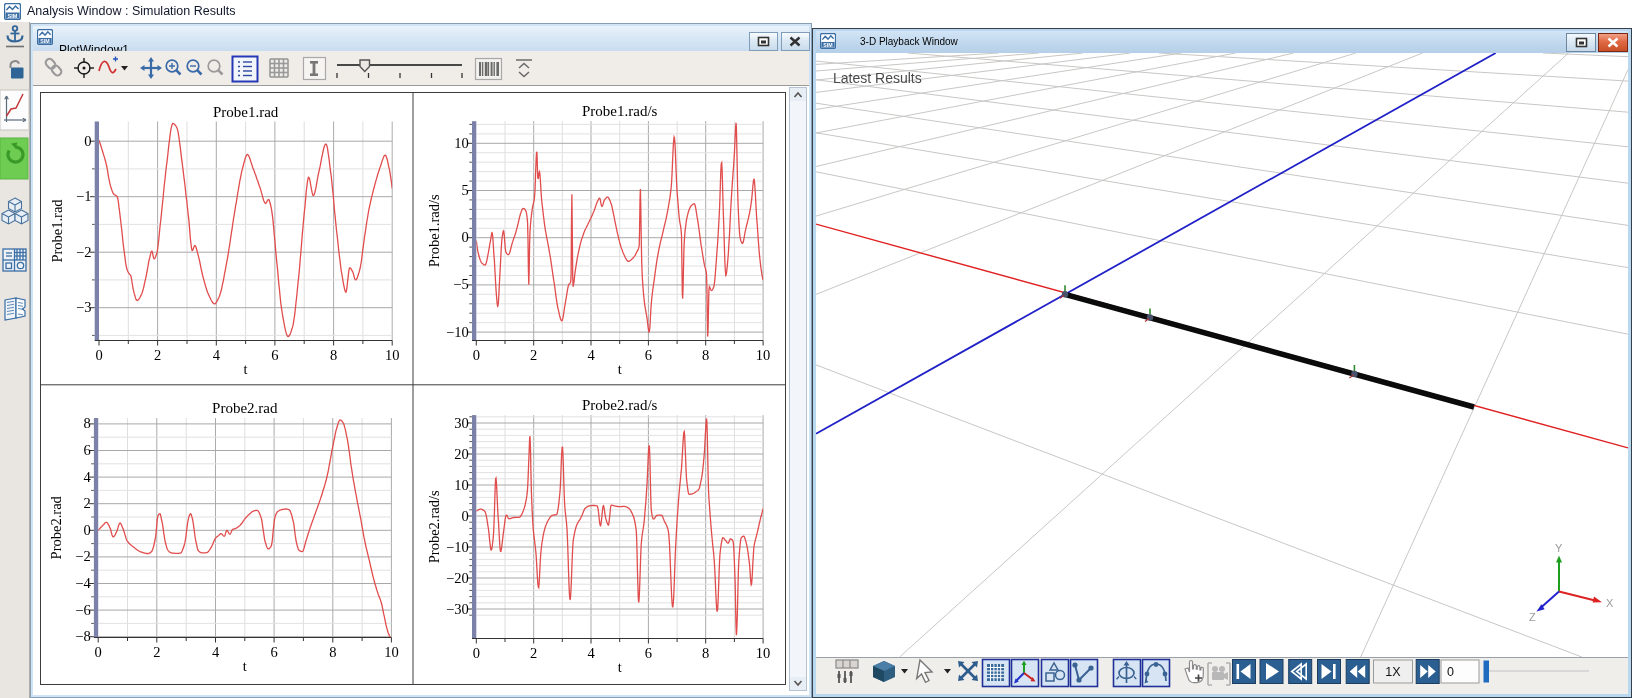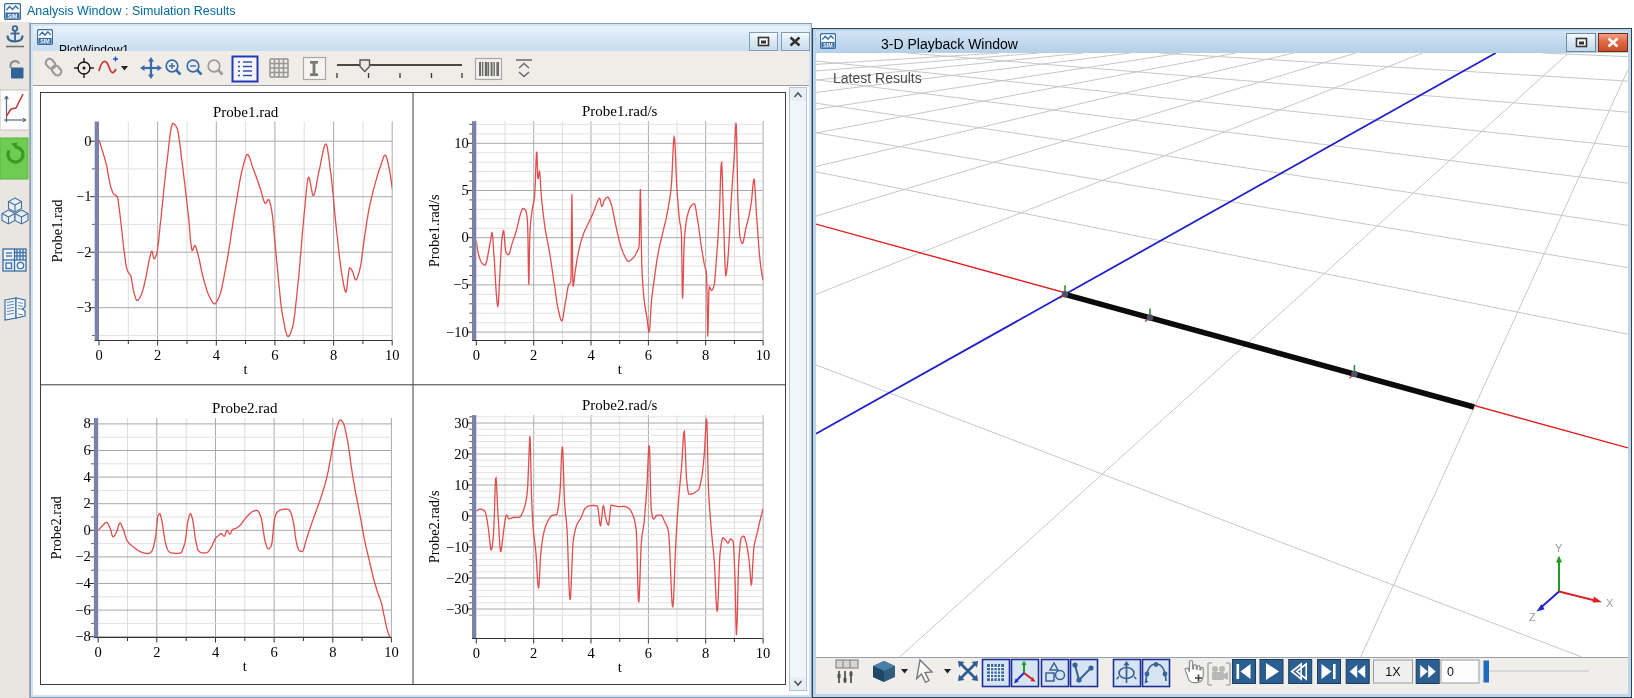--- a/index.html
+++ b/index.html
@@ -3,21 +3,21 @@
 *{margin:0;padding:0;box-sizing:border-box}
 body{font-family:"Liberation Sans",sans-serif;background:#fff;width:1634px;height:698px;overflow:hidden;position:relative}
 .abs{position:absolute}
 </style></head><body>
 <svg width="17" height="17" style="position:absolute;left:4px;top:3px" viewBox="0 0 17 17">
 <rect x="0.5" y="0.5" width="16" height="16" rx="2" fill="#fff" stroke="#3a6ea5" stroke-width="1.4"></rect>
 <polyline points="2.5,7 5.5,3.5 8.5,6.5 11.5,3 14.5,6" fill="none" stroke="#3a6ea5" stroke-width="1.5"></polyline>
 <rect x="1.5" y="9.5" width="14" height="6" fill="#3a6ea5"></rect>
 <text x="8.5" y="14.6" text-anchor="middle" font-family="Liberation Sans, sans-serif" font-size="5.6" font-weight="bold" fill="#fff">SIM</text>
   </svg>
-<div class="abs" style="left:27px;top:4px;font-size:12.5px;color:#0369a1">Analysis Window : Simulation Results</div>
+<div class="abs" style="left:27px;top:4px;font-size:12.5px;color:#0f172a">Analysis Window : Simulation Results</div>
 <div class="abs" style="left:0;top:22px;width:30px;height:676px;background:#e9e6e1;border-right:1px solid #b0aca6"></div>
 <svg class="abs" style="left:0;top:22px" width="30" height="340" viewBox="0 0 30 340">
 <g stroke="#336699" fill="none" stroke-width="1.8">
  <circle cx="15" cy="6.5" r="2.3"></circle>
  <line x1="15" y1="9" x2="15" y2="19"></line>
  <path d="M7.5 13.5 Q7.5 19.5 15 19.5 Q22.5 19.5 22.5 13.5" stroke-width="2.2"></path>
  <line x1="10.5" y1="11.5" x2="19.5" y2="11.5"></line>
 </g>
 <line x1="6" y1="24.5" x2="24" y2="24.5" stroke="#707070" stroke-width="1.6"></line>
 <path d="M10.5 46 v-2.5 a4.5 4.5 0 0 1 8.6 -1.8" stroke="#8a8a8a" stroke-width="2" fill="none"></path>
@@ -510,21 +510,21 @@
     <path d="M5.5 594 l3.5 4 l3.5 -4" stroke="#555" stroke-width="1.6" fill="none"></path>
 </svg>
 <div class="abs" style="left:812px;top:28px;width:820px;height:670px;background:#b9d8ef;border:1px solid #36404a"></div>
 <div class="abs" style="left:816px;top:31px;width:812px;height:22px;background:linear-gradient(180deg,#d3e5f6,#c2d9ee 50%,#b4cfe8)"></div>
 <svg width="16" height="16" style="position:absolute;left:820px;top:33px" viewBox="0 0 17 17">
 <rect x="0.5" y="0.5" width="16" height="16" rx="2" fill="#fff" stroke="#3a6ea5" stroke-width="1.4"></rect>
 <polyline points="2.5,7 5.5,3.5 8.5,6.5 11.5,3 14.5,6" fill="none" stroke="#3a6ea5" stroke-width="1.5"></polyline>
 <rect x="1.5" y="9.5" width="14" height="6" fill="#3a6ea5"></rect>
 <text x="8.5" y="14.6" text-anchor="middle" font-family="Liberation Sans, sans-serif" font-size="5.6" font-weight="bold" fill="#fff">SIM</text>
   </svg>
-<div class="abs" style="left:881px;top:36px;font-size:14px;color:#000">3-D Playback Window</div>
+<div class="abs" style="left:860px;top:36px;font-size:10px;color:#000">3-D Playback Window</div>
 <div class="abs" style="left:1566px;top:33px;width:30px;height:19px;background:linear-gradient(180deg,#f4f9fd,#dcE9f4 45%,#c6d9ea);border:1px solid #6e87a0"></div>
 <svg class="abs" style="left:1566px;top:33px" width="30" height="19">
     <rect x="10.5" y="5.5" width="10" height="8" fill="#fff" stroke="#333" stroke-width="1.6"></rect>
     <rect x="13" y="8.5" width="5" height="3" fill="#333"></rect>
   </svg>
 <div class="abs" style="left:1598px;top:33px;width:30px;height:19px;background:linear-gradient(180deg,#f0a088,#e06a45 45%,#c94f26);border:1px solid #7a2814"></div>
 <svg class="abs" style="left:1598px;top:33px" width="30" height="19">
     <path d="M10.5 5.5 L19.5 13.5 M19.5 5.5 L10.5 13.5" stroke="#fff" stroke-width="2.5"></path>
   </svg>
 <div class="abs" style="left:816px;top:53px;width:812px;height:604px;background:#fff"></div>

